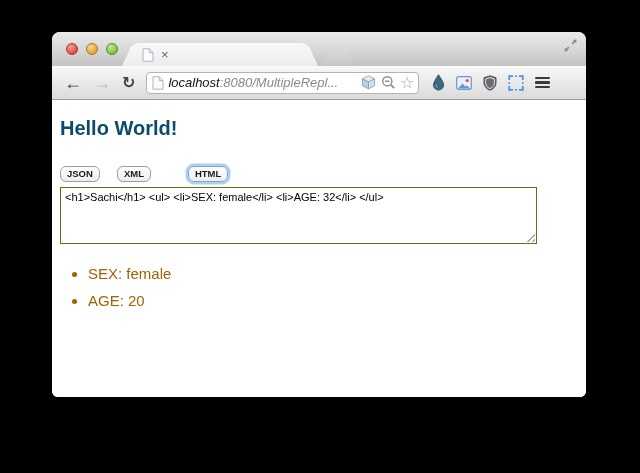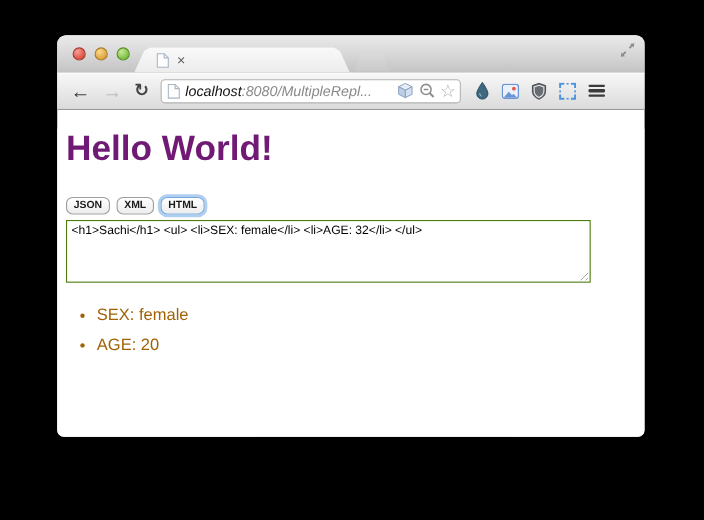--- a/index.html
+++ b/index.html
@@ -54,28 +54,28 @@
   .urltext{flex:1;font-size:13px;white-space:nowrap;overflow:hidden;}
   .urltext .host{color:#111;}
   .urltext .rest{color:#8a8a8a;}
   .star{font-size:16px;color:#a9a9a9;line-height:1;font-family:"DejaVu Sans",sans-serif;}
   .ext{display:flex;align-items:center;}
   .toolbar .gap{margin-left:2px;}
   .burger{display:flex;flex-direction:column;gap:2.2px;}
   .burger i{display:block;width:15px;height:2.4px;background:#3a3a3a;border-radius:1px;}
   
   .content{height:297px;background:#fff;padding:0 8px;box-sizing:border-box;}
-  .hello{font-size:32px;font-weight:bold;color:#701a75;margin:17px 0 0 0;line-height:1.1;}
-  .btnrow{display:flex;gap:6px;margin-top:27px;}
+  .hello{font-size:20px;font-weight:bold;color:#0c4a6e;margin:17px 0 0 0;line-height:1.1;}
+  .btnrow{display:flex;gap:17px;margin-top:27px;}
   .fmtbtn{
     font-family:inherit;font-size:9.5px;font-weight:bold;color:#1a1a1a;
     background:linear-gradient(#ffffff,#ededed);
     border:1px solid #9d9d9d;border-radius:6px;height:16px;padding:0 6px;line-height:14px;
   }
-  .fmtbtn.focused{border-color:#74a7e0;box-shadow:0 0 0 2.5px rgba(111,165,224,.55);}
+  .fmtbtn.focused{border-color:#74a7e0;box-shadow:0 0 0 2.5px rgba(111,165,224,.55);margin-left:20px;}
   .ta-wrap{position:relative;width:477px;margin-top:5px;}
   .ta-wrap textarea{
     display:block;width:100%;height:57px;box-sizing:border-box;resize:none;
     border:1px solid #4d7c0f;font-family:inherit;font-size:11px;color:#000;
     padding:2px 4px;line-height:1.35;background:#fff;outline:none;overflow:hidden;
   }
   .grip{
     position:absolute;right:2px;bottom:2px;width:10px;height:10px;
     background:repeating-linear-gradient(135deg,transparent 0 2px,#a8a8a8 2px 3.2px);
     clip-path:polygon(100% 0,100% 100%,0 100%);

